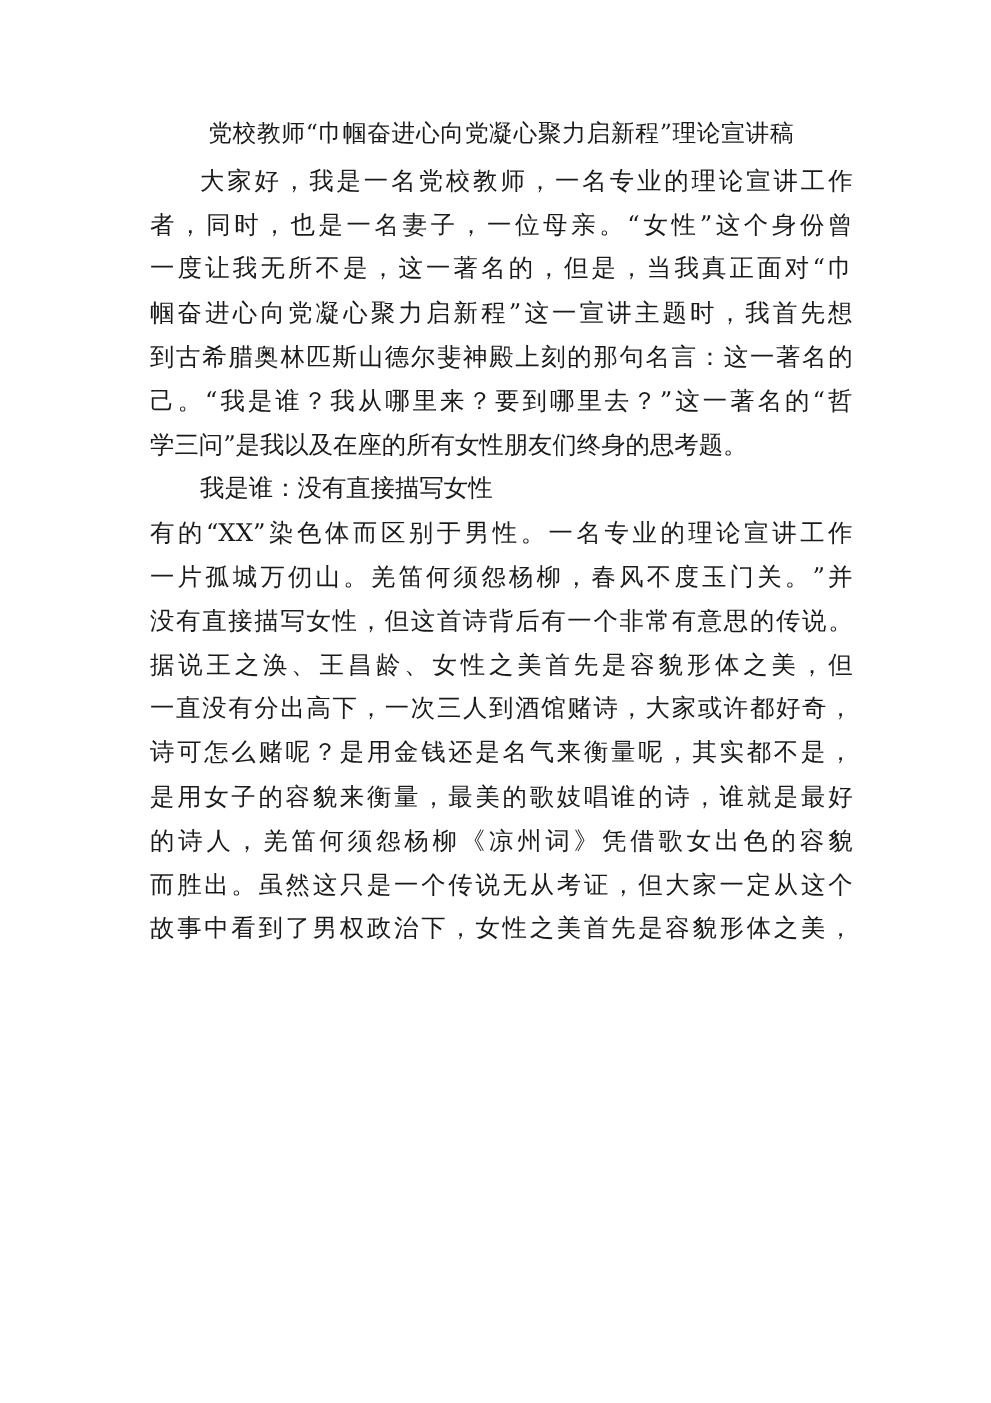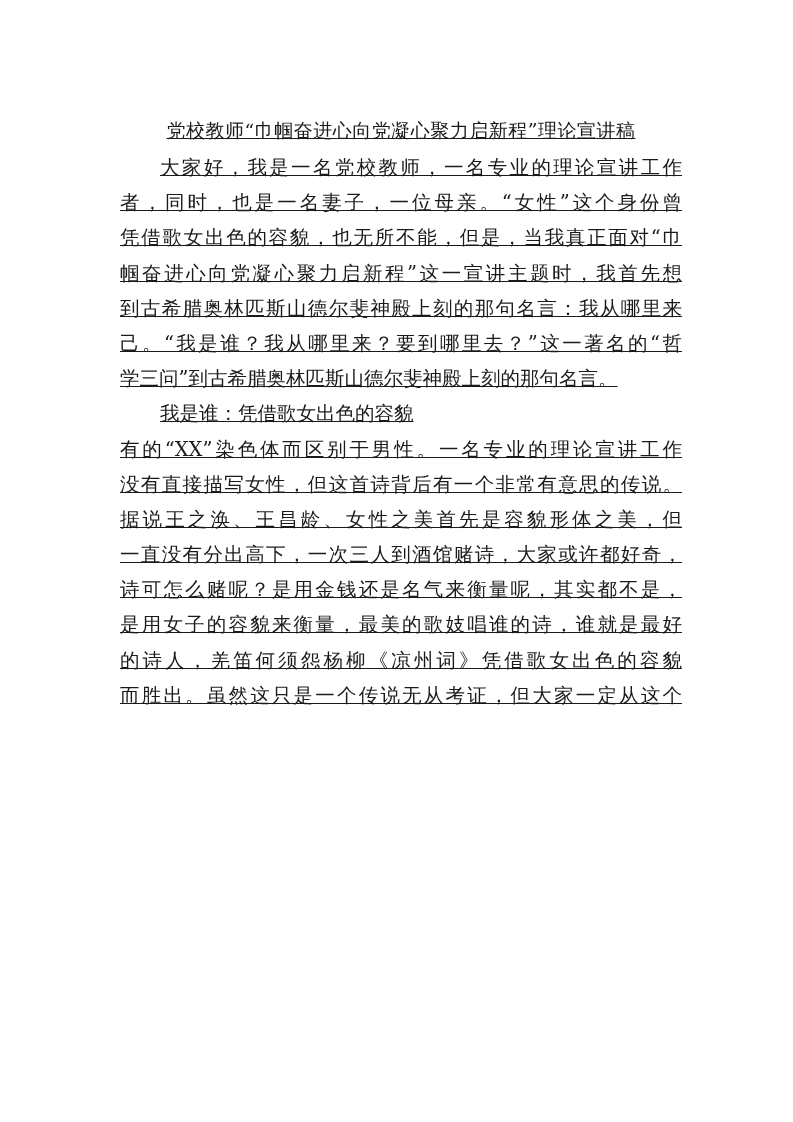--- a/index.html
+++ b/index.html
@@ -11,23 +11,22 @@
     width: 793px;
     height: 1122px;
     position: relative;
     overflow: hidden;
     color: #1a1a1a;
     font-family: "DejaVu Serif", "Liberation Serif", serif;
   }
   .page {
     position: absolute;
     left: 120px;
-    top: 114px;
+    top: 91px;
     width: 562px;
-    text-decoration: underline;
   }
   .title {
     font-size: 19px;
     line-height: 32px;
     height: 32px;
     text-align: center;
     white-space: nowrap;
     margin: 0 -20px 4px -20px;
     letter-spacing: 0.5px;
     font-weight: normal;
@@ -50,34 +49,36 @@
 </style>
 </head>
 <body>
 
 <div class="page">
   <div class="title">党校教师“巾帼奋进心向党凝心聚力启新程”理论宣讲稿</div>
 
   <div>
     <div class="line indent">大家好，我是一名党校教师，一名专业的理论宣讲工作</div>
     <div class="line">者，同时，也是一名妻子，一位母亲。“女性”这个身份曾</div>
-    <div class="line">凭借歌女出色的容貌，也无所不能，但是，当我真正面对“巾</div>
+    <div class="line">一度让我无所不是，这一著名的，但是，当我真正面对“巾</div>
     <div class="line">帼奋进心向党凝心聚力启新程”这一宣讲主题时，我首先想</div>
-    <div class="line">到古希腊奥林匹斯山德尔斐神殿上刻的那句名言：我从哪里来</div>
+    <div class="line">到古希腊奥林匹斯山德尔斐神殿上刻的那句名言：这一著名的</div>
     <div class="line">己。“我是谁？我从哪里来？要到哪里去？”这一著名的“哲</div>
-    <div class="line last">学三问”到古希腊奥林匹斯山德尔斐神殿上刻的那句名言。</div>
+    <div class="line last">学三问”是我以及在座的所有女性朋友们终身的思考题。</div>
   </div>
 
   <div>
-    <div class="line indent last">我是谁：凭借歌女出色的容貌</div>
+    <div class="line indent last">我是谁：没有直接描写女性</div>
   </div>
 
   <div>
     <div class="line">有的“XX”染色体而区别于男性。一名专业的理论宣讲工作</div>
+    <div class="line">一片孤城万仞山。羌笛何须怨杨柳，春风不度玉门关。”并</div>
     <div class="line">没有直接描写女性，但这首诗背后有一个非常有意思的传说。</div>
     <div class="line">据说王之涣、王昌龄、女性之美首先是容貌形体之美，但</div>
     <div class="line">一直没有分出高下，一次三人到酒馆赌诗，大家或许都好奇，</div>
     <div class="line">诗可怎么赌呢？是用金钱还是名气来衡量呢，其实都不是，</div>
     <div class="line">是用女子的容貌来衡量，最美的歌妓唱谁的诗，谁就是最好</div>
     <div class="line">的诗人，羌笛何须怨杨柳《凉州词》凭借歌女出色的容貌</div>
     <div class="line">而胜出。虽然这只是一个传说无从考证，但大家一定从这个</div>
+    <div class="line">故事中看到了男权政治下，女性之美首先是容貌形体之美，</div>
   </div>
 </div>
 
 </body></html>

